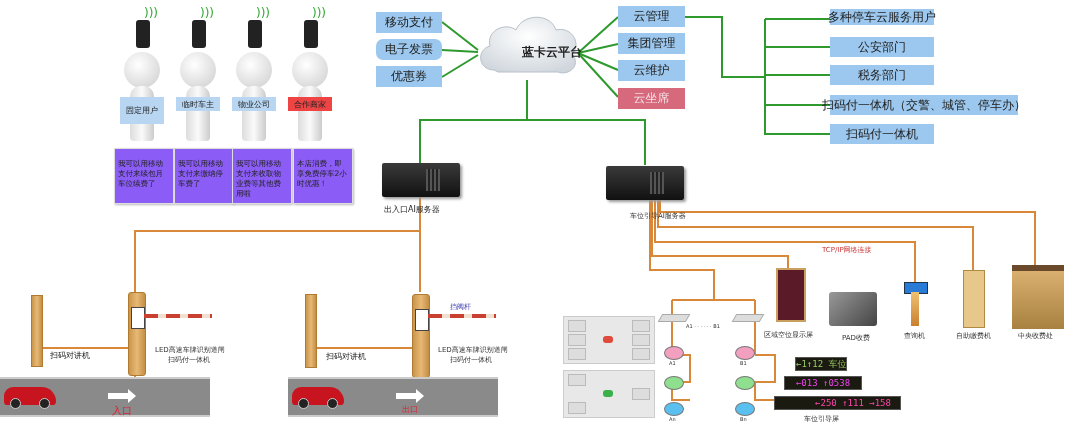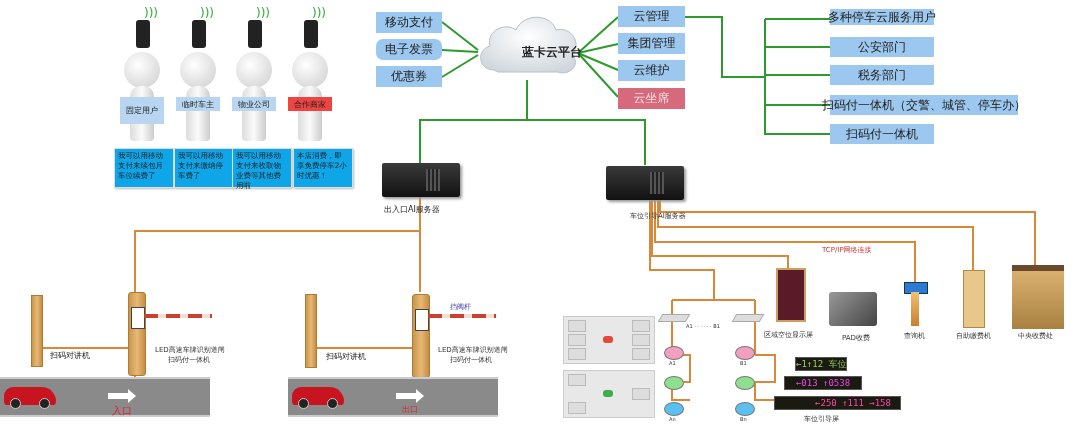--- a/index.html
+++ b/index.html
@@ -3,21 +3,21 @@
 <meta charset="utf-8">
 <style>
   html,body{margin:0;padding:0;background:#fff;}
   body{width:1080px;height:424px;position:relative;overflow:hidden;font-family:"DejaVu Sans",sans-serif;}
   .abs{position:absolute;}
   .bluebox{position:absolute;background:#9cc8ef;color:#222;font-size:12px;display:flex;align-items:center;justify-content:center;white-space:nowrap;}
   .redbox{position:absolute;background:#d66a7c;color:#f6e0e4;font-size:12px;display:flex;align-items:center;justify-content:center;}
   .small{font-size:8px;color:#222;white-space:nowrap;}
   .tiny{font-size:7px;color:#333;white-space:nowrap;}
   svg.lines{position:absolute;left:0;top:0;}
-  .speech{position:absolute;background:#0ea5e9;border:1px solid #ddd;font-size:7.5px;line-height:10px;padding:2px 3px;color:#222;width:52px;height:34px;box-shadow:1px 1px 2px #bbb;}
+  .speech{position:absolute;background:#8b5cf6;border:1px solid #ddd;font-size:7.5px;line-height:10px;padding:10px 3px;color:#222;width:52px;height:34px;box-shadow:1px 1px 2px #bbb;}
   .server{position:absolute;width:78px;height:34px;background:linear-gradient(#3a3a3a,#111);border-radius:2px;box-shadow:2px 2px 3px #999;}
   .server:after{content:"";position:absolute;left:44px;top:6px;width:14px;height:22px;background:repeating-linear-gradient(90deg,#555 0 2px,#222 2px 4px);}
   .pole{position:absolute;background:linear-gradient(90deg,#c9964a,#e8b876,#c48f44);border:1px solid #b07a30;}
   .road{position:absolute;background:#8a8a8a;border-top:2px solid #ccc;border-bottom:2px solid #ccc;}
   .car{position:absolute;width:52px;height:18px;background:#c8141e;border-radius:10px 16px 4px 4px;}
   .car:before,.car:after{content:"";position:absolute;bottom:-4px;width:9px;height:9px;background:#222;border-radius:50%;border:1px solid #ccc;}
   .car:before{left:6px}.car:after{right:6px}
   .arrow{position:absolute;width:20px;height:6px;background:#fff;}
   .arrow:after{content:"";position:absolute;right:-8px;top:-4px;border-left:8px solid #fff;border-top:7px solid transparent;border-bottom:7px solid transparent;}
   .barrier{position:absolute;height:4px;background:repeating-linear-gradient(90deg,#c94030 0 14px,#f0e0d0 14px 22px);}

